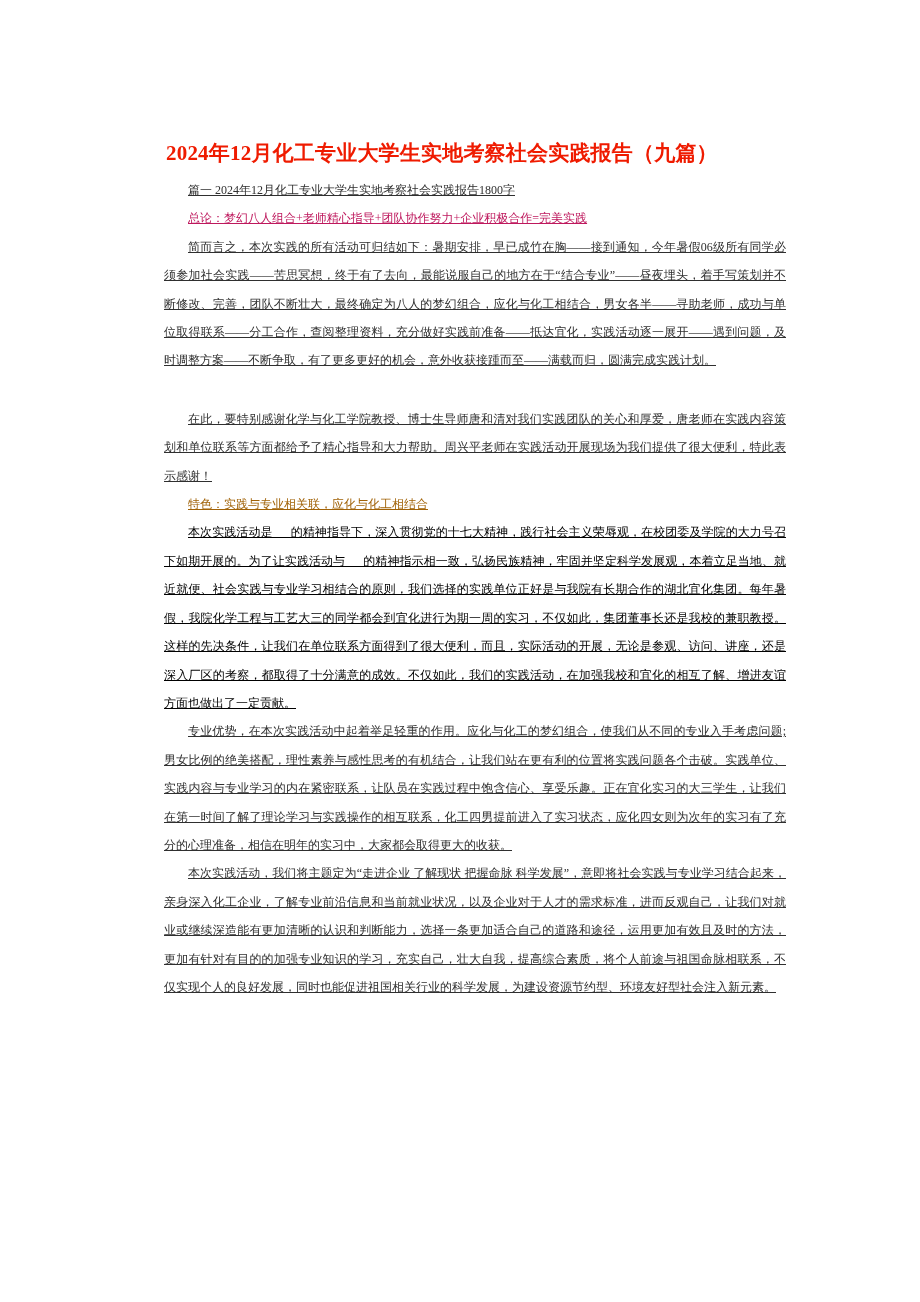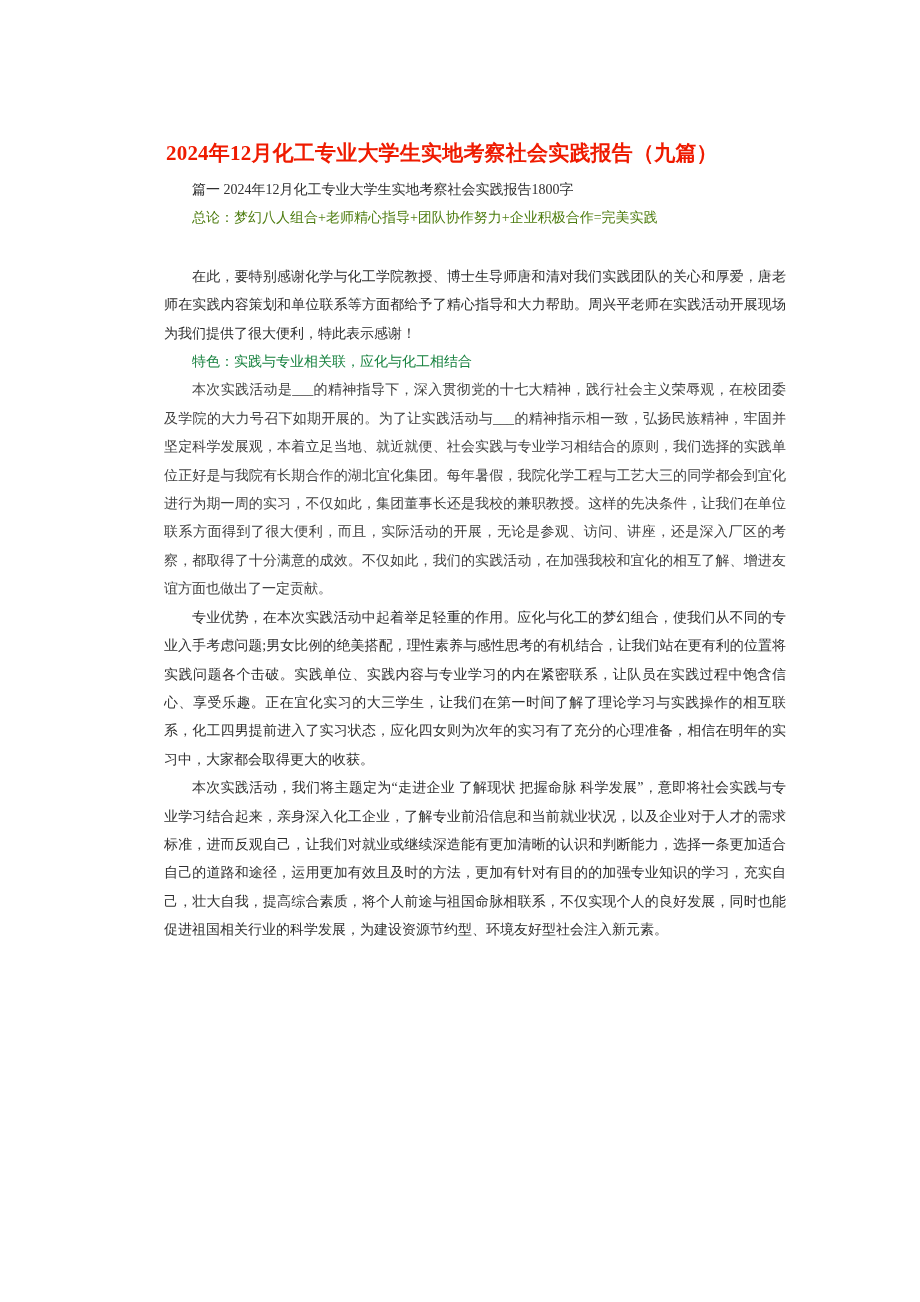--- a/index.html
+++ b/index.html
@@ -35,43 +35,45 @@
   }
   .body-block {
     position: absolute;
     left: 164px;
     top: 176px;
     width: 622px;
   }
   p.para {
     margin: 0;
     padding: 0;
-    font-size: 14px;
+    font-size: 12px;
     line-height: 28.4px;
     text-align: justify;
     text-justify: inter-ideograph;
     text-indent: 2em;
     color: #2f2f2f;
     word-break: break-all;
+    text-decoration: underline;
   }
   p.para.nojust {
     text-align: left;
   }
 </style>
 </head>
 <body>
 
 <div class="page">
 
   <h1 class="doc-title" style="color: rgb(239, 27, 0);">2024年12月化工专业大学生实地考察社会实践报告（九篇）</h1>
 
   <div class="body-block">
     <p class="para nojust" style="color: rgb(47, 47, 47);">篇一 2024年12月化工专业大学生实地考察社会实践报告1800字</p>
-    <p class="para nojust" style="color: #4d7c0f;">总论：梦幻八人组合+老师精心指导+团队协作努力+企业积极合作=完美实践</p>
+    <p class="para nojust" style="color: #be185d;">总论：梦幻八人组合+老师精心指导+团队协作努力+企业积极合作=完美实践</p>
+    <p class="para" style="color: rgb(47, 47, 47);">简而言之，本次实践的所有活动可归结如下：暑期安排，早已成竹在胸——接到通知，今年暑假06级所有同学必须参加社会实践——苦思冥想，终于有了去向，最能说服自己的地方在于“结合专业”——昼夜埋头，着手写策划并不断修改、完善，团队不断壮大，最终确定为八人的梦幻组合，应化与化工相结合，男女各半——寻助老师，成功与单位取得联系——分工合作，查阅整理资料，充分做好实践前准备——抵达宜化，实践活动逐一展开——遇到问题，及时调整方案——不断争取，有了更多更好的机会，意外收获接踵而至——满载而归，圆满完成实践计划。</p>
     <p class="para" style="color: rgb(47, 47, 47); margin-top: 30px;">在此，要特别感谢化学与化工学院教授、博士生导师唐和清对我们实践团队的关心和厚爱，唐老师在实践内容策划和单位联系等方面都给予了精心指导和大力帮助。周兴平老师在实践活动开展现场为我们提供了很大便利，特此表示感谢！</p>
-    <p class="para nojust" style="color: #15803d;">特色：实践与专业相关联，应化与化工相结合</p>
-    <p class="para" style="color: #404040;">本次实践活动是___的精神指导下，深入贯彻党的十七大精神，践行社会主义荣辱观，在校团委及学院的大力号召下如期开展的。为了让实践活动与___的精神指示相一致，弘扬民族精神，牢固并坚定科学发展观，本着立足当地、就近就便、社会实践与专业学习相结合的原则，我们选择的实践单位正好是与我院有长期合作的湖北宜化集团。每年暑假，我院化学工程与工艺大三的同学都会到宜化进行为期一周的实习，不仅如此，集团董事长还是我校的兼职教授。这样的先决条件，让我们在单位联系方面得到了很大便利，而且，实际活动的开展，无论是参观、访问、讲座，还是深入厂区的考察，都取得了十分满意的成效。不仅如此，我们的实践活动，在加强我校和宜化的相互了解、增进友谊方面也做出了一定贡献。</p>
+    <p class="para nojust" style="color: #a16207;">特色：实践与专业相关联，应化与化工相结合</p>
+    <p class="para" style="color: #000000;">本次实践活动是___的精神指导下，深入贯彻党的十七大精神，践行社会主义荣辱观，在校团委及学院的大力号召下如期开展的。为了让实践活动与___的精神指示相一致，弘扬民族精神，牢固并坚定科学发展观，本着立足当地、就近就便、社会实践与专业学习相结合的原则，我们选择的实践单位正好是与我院有长期合作的湖北宜化集团。每年暑假，我院化学工程与工艺大三的同学都会到宜化进行为期一周的实习，不仅如此，集团董事长还是我校的兼职教授。这样的先决条件，让我们在单位联系方面得到了很大便利，而且，实际活动的开展，无论是参观、访问、讲座，还是深入厂区的考察，都取得了十分满意的成效。不仅如此，我们的实践活动，在加强我校和宜化的相互了解、增进友谊方面也做出了一定贡献。</p>
     <p class="para" style="color: rgb(47, 47, 47);">专业优势，在本次实践活动中起着举足轻重的作用。应化与化工的梦幻组合，使我们从不同的专业入手考虑问题;男女比例的绝美搭配，理性素养与感性思考的有机结合，让我们站在更有利的位置将实践问题各个击破。实践单位、实践内容与专业学习的内在紧密联系，让队员在实践过程中饱含信心、享受乐趣。正在宜化实习的大三学生，让我们在第一时间了解了理论学习与实践操作的相互联系，化工四男提前进入了实习状态，应化四女则为次年的实习有了充分的心理准备，相信在明年的实习中，大家都会取得更大的收获。</p>
     <p class="para" style="color: rgb(47, 47, 47);">本次实践活动，我们将主题定为“走进企业 了解现状 把握命脉 科学发展”，意即将社会实践与专业学习结合起来，亲身深入化工企业，了解专业前沿信息和当前就业状况，以及企业对于人才的需求标准，进而反观自己，让我们对就业或继续深造能有更加清晰的认识和判断能力，选择一条更加适合自己的道路和途径，运用更加有效且及时的方法，更加有针对有目的的加强专业知识的学习，充实自己，壮大自我，提高综合素质，将个人前途与祖国命脉相联系，不仅实现个人的良好发展，同时也能促进祖国相关行业的科学发展，为建设资源节约型、环境友好型社会注入新元素。</p>
 
   </div>
 
 </div>
 
 </body></html>

